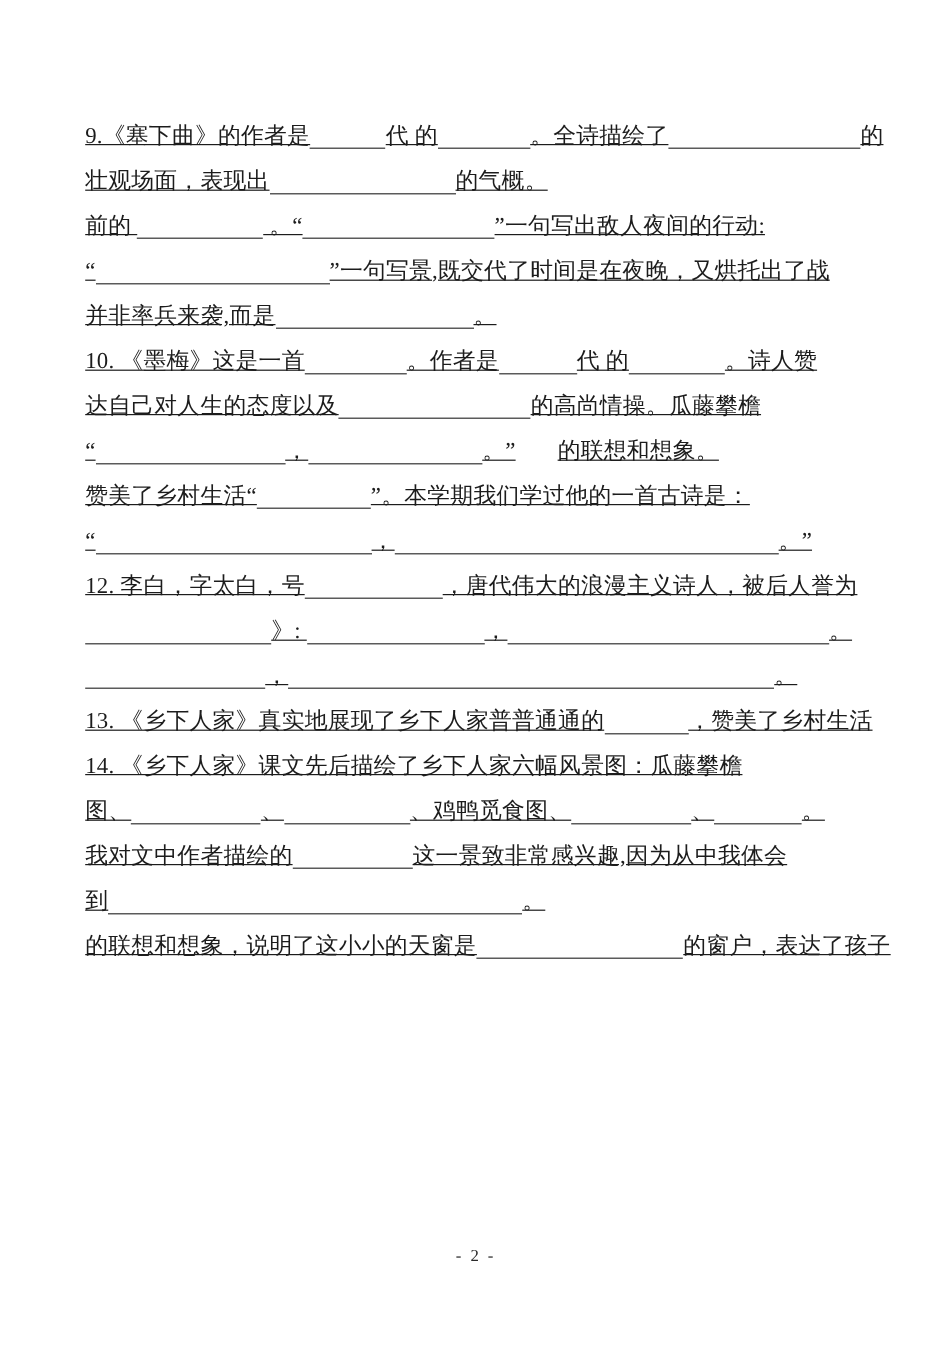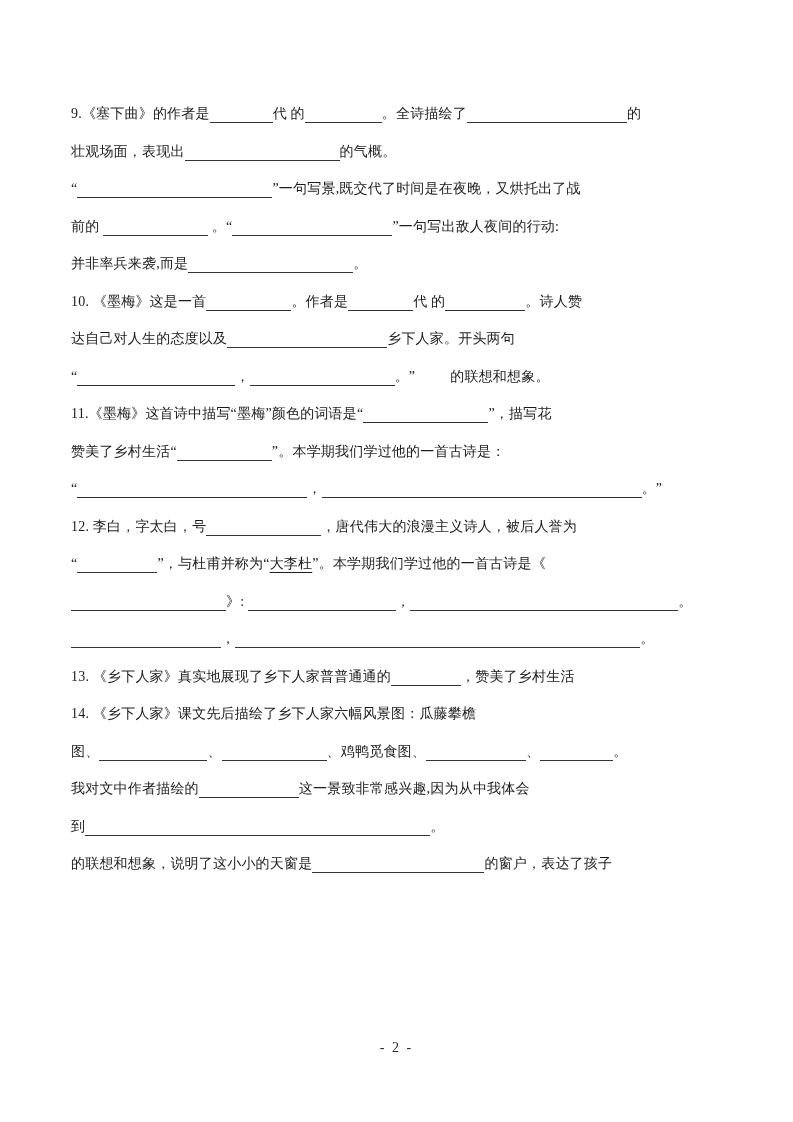--- a/index.html
+++ b/index.html
@@ -12,23 +12,24 @@
     overflow:hidden;
   }
   .content {
     position:absolute;
     top:95px; left:71px;
     width:682px;
   }
   .line {
     height:37.5px;
     line-height:37.5px;
-    font-size:14px;
+    font-size:19px;
     white-space:pre;
     letter-spacing:0.2px;
+    text-decoration:underline;
   }
   .blank {
     display:inline-block;
     height:22px;
     border-bottom:1.5px solid #333333;
     vertical-align:-5px;
   }
   .gap { display:inline-block; height:1px; }
   .ul {
     text-decoration:underline;
@@ -44,31 +45,29 @@
     letter-spacing:2px;
   }
 </style>
 </head>
 <body>
 
 <div class="page">
   <div class="content" id="content">
       <div class="line"><span class="text">9.《塞下曲》的作者是</span><span class="blank" style="width: 63px;"></span><span class="text">代 的</span><span class="blank" style="width: 77px;"></span><span class="text">。全诗描绘了</span><span class="blank" style="width: 160px;"></span><span class="text">的</span></div>
       <div class="line"><span class="text">壮观场面，表现出</span><span class="blank" style="width: 155px;"></span><span class="text">的气概。</span></div>
+      <div class="line"><span class="text">前的 </span><span class="blank" style="width: 105px;"></span><span class="text"> 。“</span><span class="blank" style="width: 160px;"></span><span class="text">”一句写出敌人夜间的行动:</span></div>
       <div class="line"><span class="text">“</span><span class="blank" style="width: 195px;"></span><span class="text">”一句写景,既交代了时间是在夜晚，又烘托出了战</span></div>
-      <div class="line"><span class="text">前的 </span><span class="blank" style="width: 105px;"></span><span class="text"> 。“</span><span class="blank" style="width: 160px;"></span><span class="text">”一句写出敌人夜间的行动:</span></div>
       <div class="line"><span class="text">并非率兵来袭,而是</span><span class="blank" style="width: 165px;"></span><span class="text">。</span></div>
       <div class="line"><span class="text">10. 《墨梅》这是一首</span><span class="blank" style="width: 85px;"></span><span class="text">。作者是</span><span class="blank" style="width: 65px;"></span><span class="text">代 的</span><span class="blank" style="width: 80px;"></span><span class="text">。诗人赞</span></div>
-      <div class="line"><span class="text">达自己对人生的态度以及</span><span class="blank" style="width: 160px;"></span><span class="text">乡下人家。开头两句</span></div>
+      <div class="line"><span class="text">达自己对人生的态度以及</span><span class="blank" style="width: 160px;"></span><span class="text">的高尚情操。瓜藤攀檐</span></div>
       <div class="line"><span class="text">“</span><span class="blank" style="width: 158px;"></span><span class="text">，</span><span class="blank" style="width: 145px;"></span><span class="text">。”</span><span class="gap" style="width: 35px;"></span><span class="text">的联想和想象。</span></div>
-      <div class="line"><span class="text">11.《墨梅》这首诗中描写“墨梅”颜色的词语是“</span><span class="blank" style="width: 125px;"></span><span class="text">”，描写花</span></div>
       <div class="line"><span class="text">赞美了乡村生活“</span><span class="blank" style="width: 95px;"></span><span class="text">”。本学期我们学过他的一首古诗是：</span></div>
       <div class="line"><span class="text">“</span><span class="blank" style="width: 230px;"></span><span class="text">，</span><span class="blank" style="width: 320px;"></span><span class="text">。”</span></div>
       <div class="line"><span class="text">12. 李白，字太白，号</span><span class="blank" style="width: 115px;"></span><span class="text">，唐代伟大的浪漫主义诗人，被后人誉为</span></div>
-      <div class="line"><span class="text">“</span><span class="blank" style="width: 80px;"></span><span class="text">”，与杜甫并称为“</span><span class="ul">大李杜</span><span class="text">”。本学期我们学过他的一首古诗是《</span></div>
       <div class="line"><span class="blank" style="width: 155px;"></span><span class="text">》: </span><span class="blank" style="width: 148px;"></span><span class="text">，</span><span class="blank" style="width: 268px;"></span><span class="text">。</span></div>
       <div class="line"><span class="blank" style="width: 150px;"></span><span class="text">，</span><span class="blank" style="width: 405px;"></span><span class="text">。</span></div>
       <div class="line"><span class="text">13. 《乡下人家》真实地展现了乡下人家普普通通的</span><span class="blank" style="width: 70px;"></span><span class="text">，赞美了乡村生活</span></div>
       <div class="line"><span class="text">14. 《乡下人家》课文先后描绘了乡下人家六幅风景图：瓜藤攀檐</span></div>
       <div class="line"><span class="text">图、</span><span class="blank" style="width: 108px;"></span><span class="text">、</span><span class="blank" style="width: 105px;"></span><span class="text">、鸡鸭觅食图、</span><span class="blank" style="width: 100px;"></span><span class="text">、</span><span class="blank" style="width: 73px;"></span><span class="text">。</span></div>
       <div class="line"><span class="text">我对文中作者描绘的</span><span class="blank" style="width: 100px;"></span><span class="text">这一景致非常感兴趣,因为从中我体会</span></div>
       <div class="line"><span class="text">到</span><span class="blank" style="width: 345px;"></span><span class="text">。</span></div>
       <div class="line"><span class="text">的联想和想象，说明了这小小的天窗是</span><span class="blank" style="width: 172px;"></span><span class="text">的窗户，表达了孩子</span></div>
     </div>
   <div class="footer">- 2 -</div>

